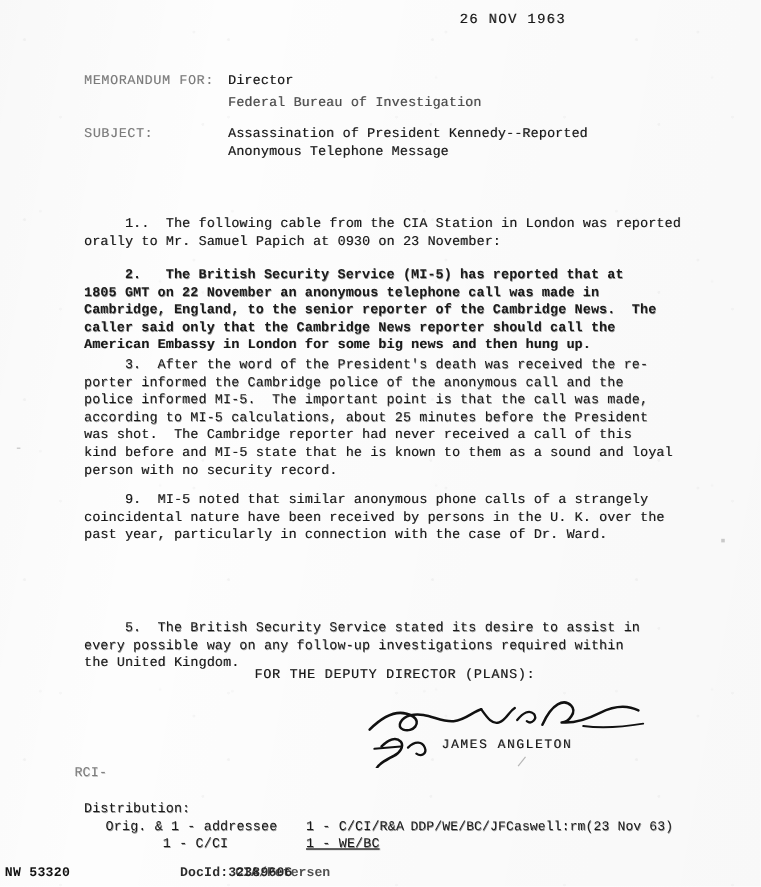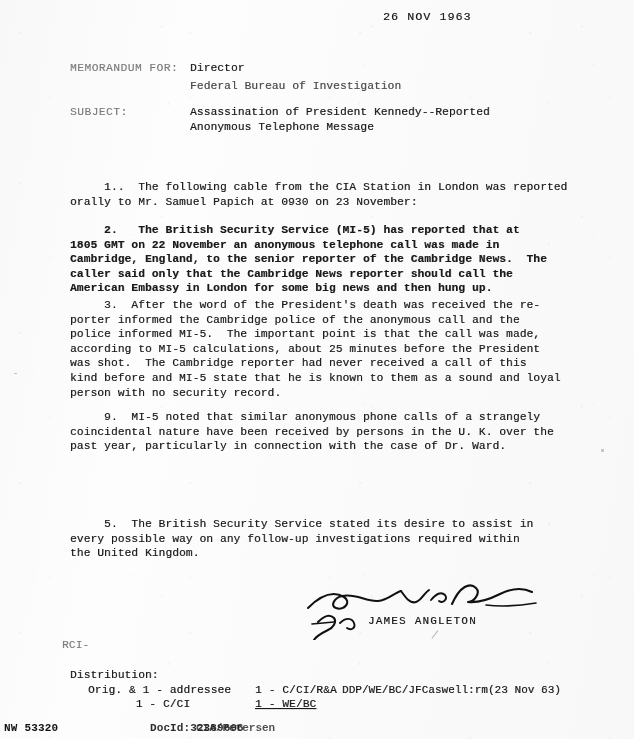--- a/index.html
+++ b/index.html
@@ -209,20 +209,21 @@
 was shot.  The Cambridge reporter had never received a call of this
 kind before and MI-5 state that he is known to them as a sound and loyal
 person with no security record.</div>
   <div class="typed para" id="para-4">     9.  MI-5 noted that similar anonymous phone calls of a strangely
 coincidental nature have been received by persons in the U. K. over the
 past year, particularly in connection with the case of Dr. Ward.</div>
   <div class="typed para" id="para-5">     5.  The British Security Service stated its desire to assist in
 every possible way on any follow-up investigations required within
 the United Kingdom.</div>
 
+  <div class="typed" id="closing-line">FOR THE DEPUTY DIRECTOR (PLANS):</div>
 
   <div id="signature-wrap">
     <svg id="signature-ink" width="240" height="62" viewBox="0 0 240 62" aria-hidden="true">
       <g fill="none" stroke="#111111" stroke-linecap="round" stroke-linejoin="round">
 
         <path d="M8 30 C22 16, 34 13, 44 19 C52 24, 44 33, 36 30 C30 28, 34 20, 42 18
                  C56 15, 66 24, 78 23 C88 22, 94 15, 101 13" stroke-width="2.1"></path>
         <path d="M101 13 C106 20, 110 26, 116 24 C122 22, 124 15, 129 12" stroke-width="2"></path>
         <path d="M131 22 C136 16, 141 13, 145 17 C148 21, 143 26, 139 23" stroke-width="1.9"></path>
         <path d="M152 26 C160 8, 170 4, 176 10 C181 15, 174 24, 168 24

